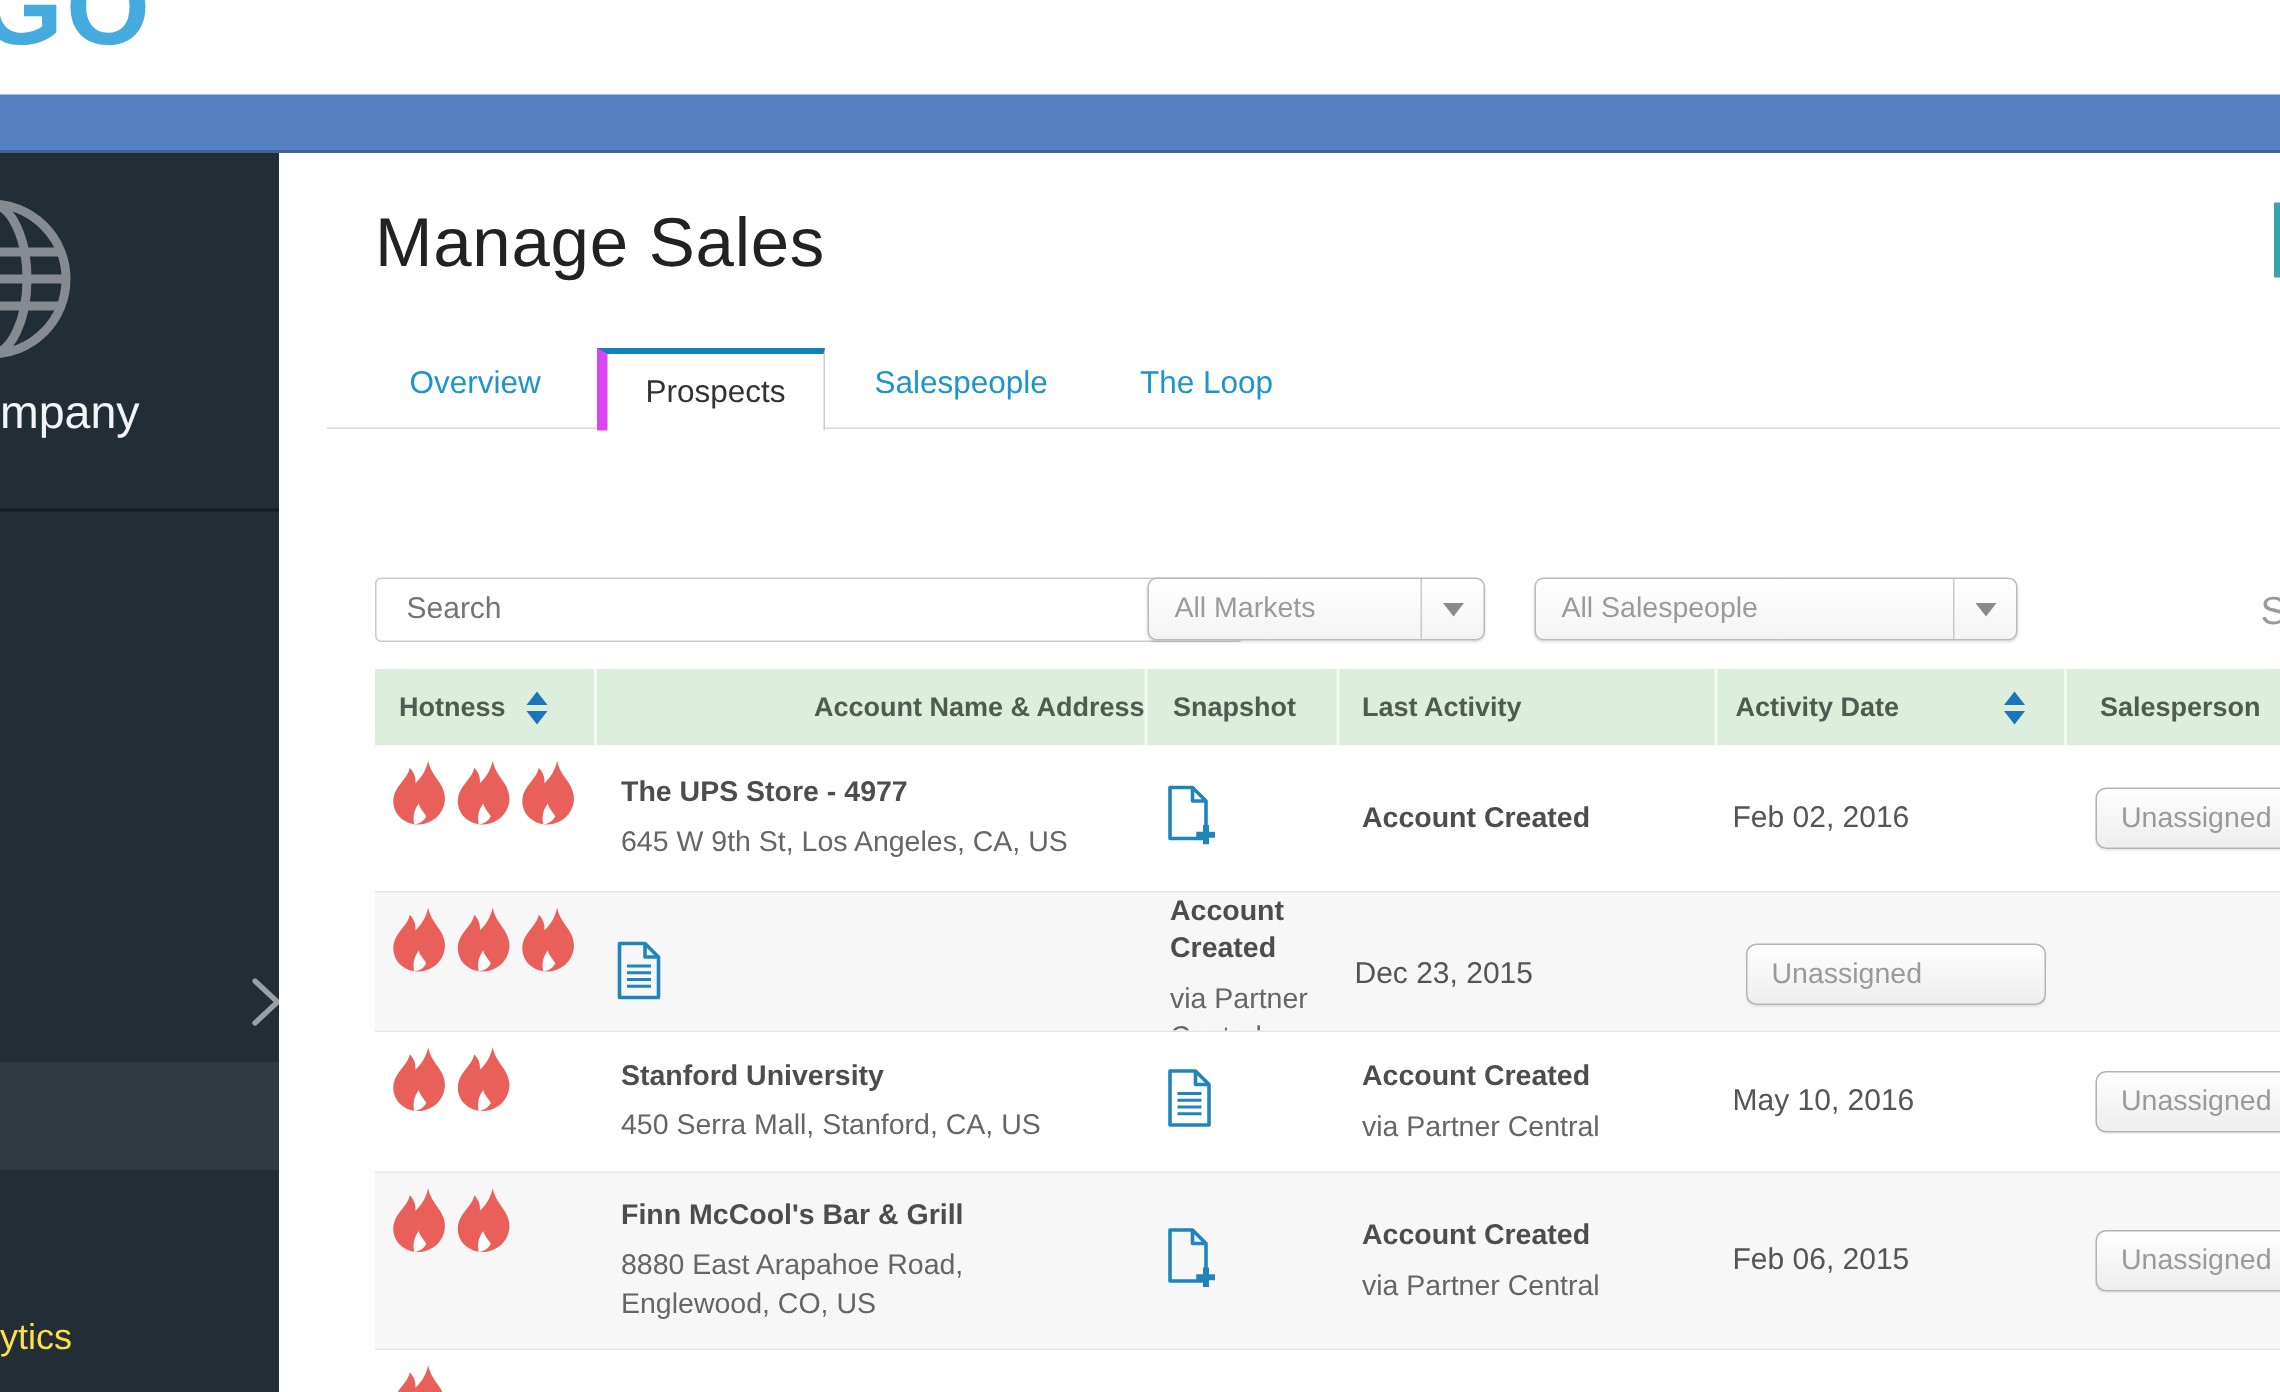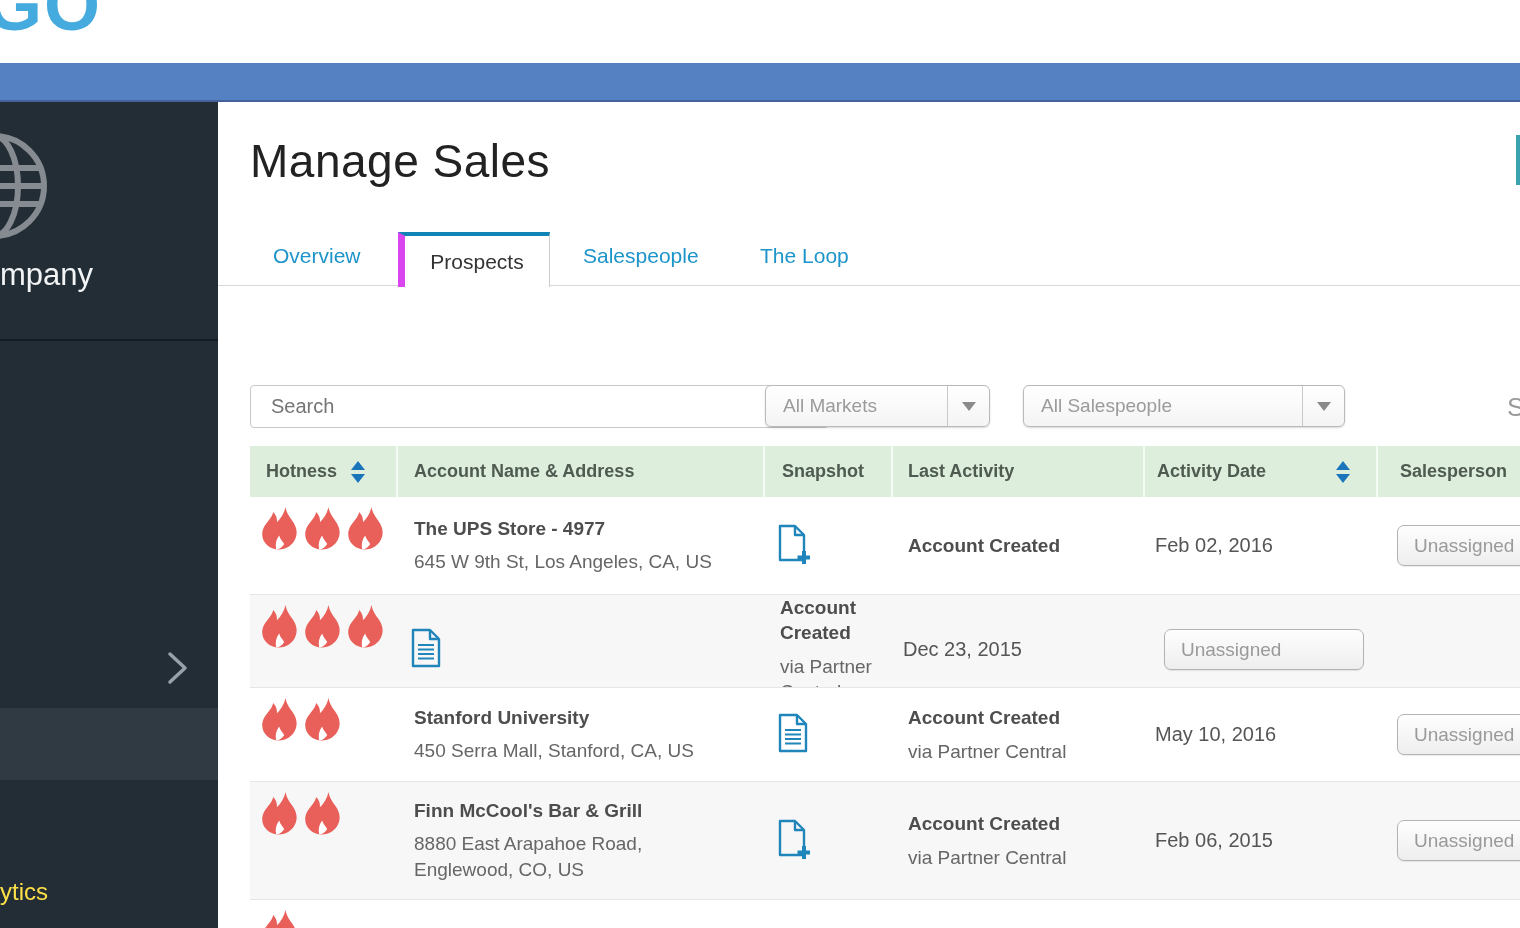--- a/index.html
+++ b/index.html
@@ -8,21 +8,21 @@
   #app { position:relative; width:1520px; height:928px; overflow:hidden; background:#fff; }
 
   
   .top-header { position:absolute; left:0; top:0; width:1520px; height:63px; background:#fff; overflow:hidden; }
   .logo { position:absolute; left:-14px; top:-36px; font-size:72px; font-weight:700; color:#45aadd; letter-spacing:2px; }
 
   
   .blue-bar { position:absolute; left:0; top:63px; width:1520px; height:39px; background:#5580c1; border-bottom:2px solid #44639c; }
 
   
-  .sidebar { position:absolute; left:0; top:102px; width:218px; height:826px; background:#232d35; overflow:hidden; }
+  .sidebar { position:absolute; left:0; top:102px; width:186px; height:826px; background:#232d35; overflow:hidden; }
   .globe-wrap { position:absolute; left:-62px; top:28px; width:112px; height:112px; }
   .company-label { position:absolute; left:0; top:155px; color:#f2f4f5; font-size:31px; font-weight:400; }
   .side-divider { position:absolute; left:0; top:237px; width:218px; height:2px; background:#151d24; }
   .side-chevron { position:absolute; left:163px; top:548px; width:28px; height:36px; }
   .side-highlight { position:absolute; left:0; top:606px; width:218px; height:72px; background:#2f3a42; }
   .analytics-label { position:absolute; left:0; top:776px; color:#fde047; font-size:24px; }
 
   
   .page-title { position:absolute; left:250px; top:134px; font-size:46px; font-weight:400; color:#222; letter-spacing:.5px; }
 
@@ -149,21 +149,21 @@
   </div>
 
   <div class="thead" id="thead">
       <div class="th" style="padding-left: 16px;">
         <span>Hotness</span>
         <div class="sort-arrows">
           <div class="sort-up"></div>
           <div class="sort-down"></div>
         </div>
       </div>
-      <div class="th" style="padding-left: 16px;">
+      <div class="th" style="padding-left: 16px; justify-content: flex-end;">
         <span>Account Name &amp; Address</span>
       </div>
       <div class="th" style="padding-left: 17px;">
         <span>Snapshot</span>
       </div>
       <div class="th" style="padding-left: 15px;">
         <span>Last Activity</span>
       </div>
       <div class="th" style="padding-left: 12px;">
         <span>Activity Date</span>

